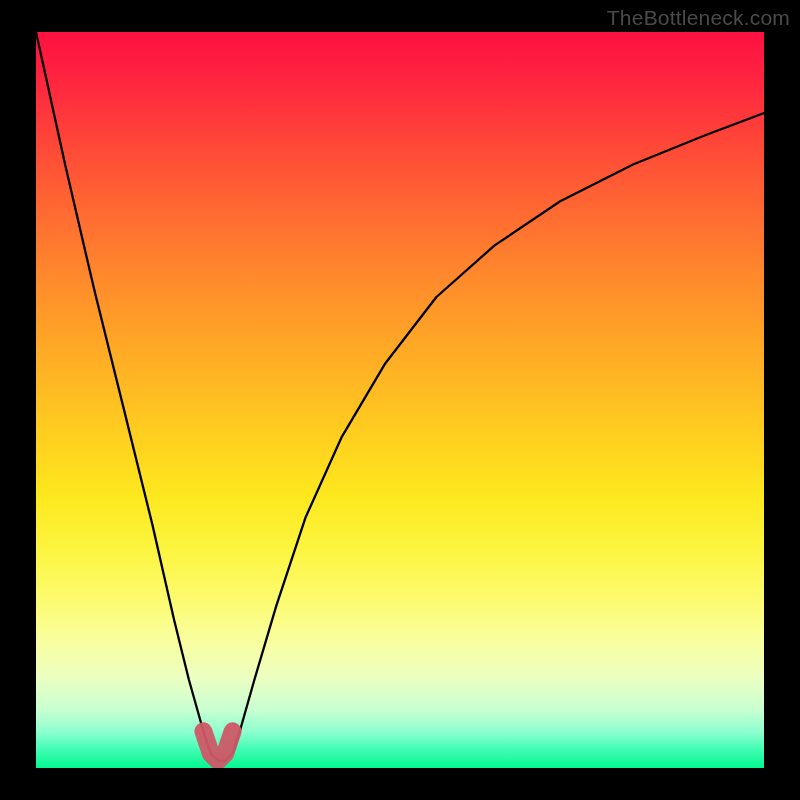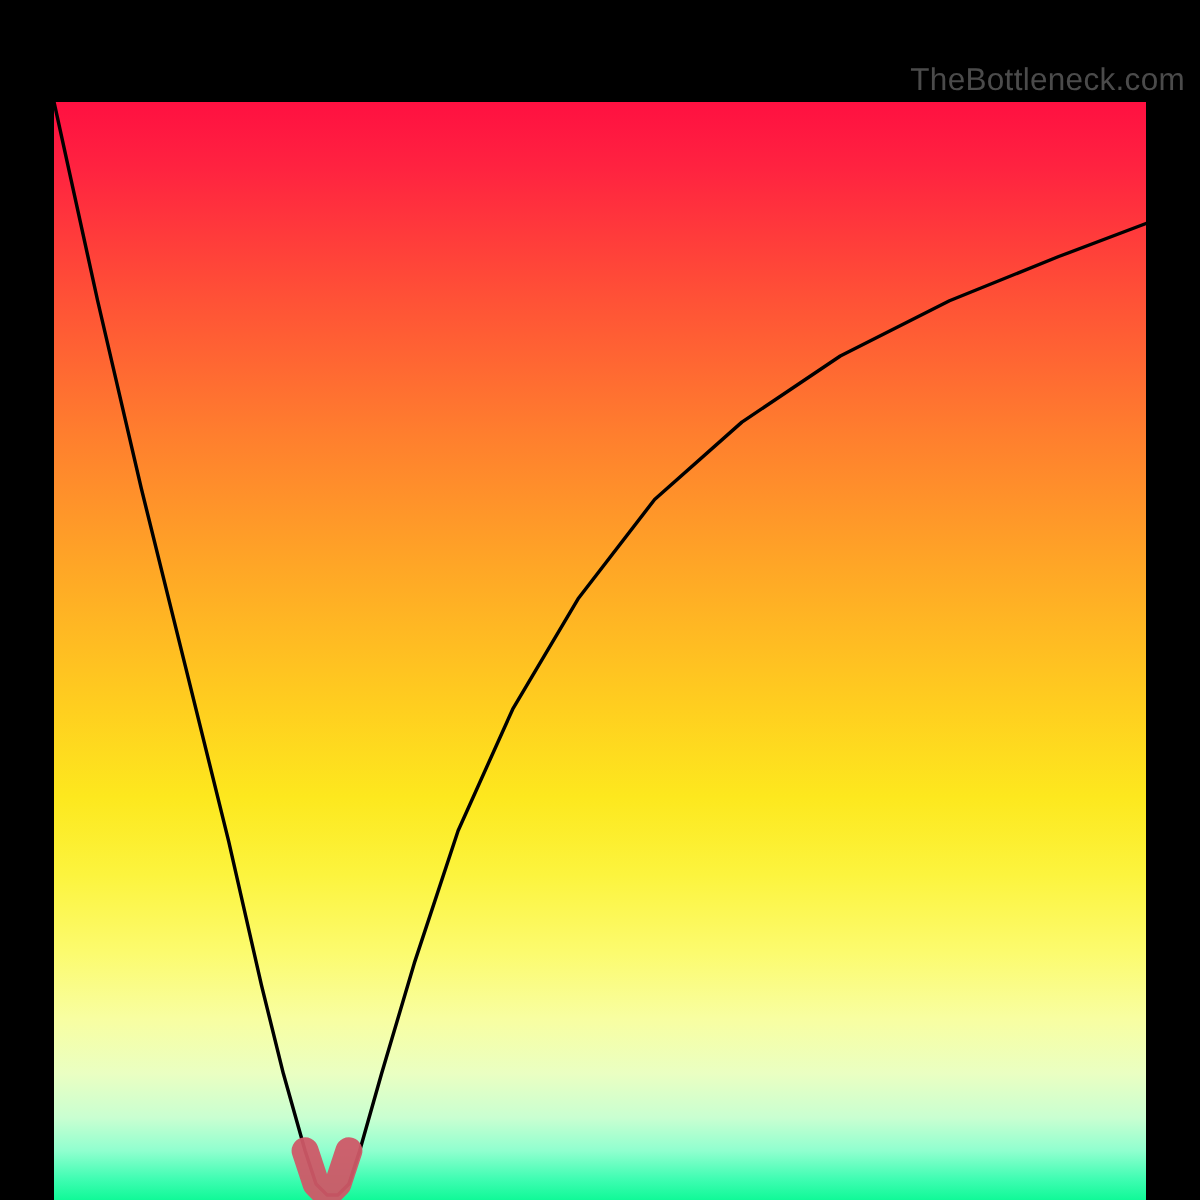--- a/index.html
+++ b/index.html
@@ -11,21 +11,20 @@
     overflow: hidden;
     font-family: Arial, Helvetica, sans-serif;
   }
   .frame {
     position: absolute;
     left: 0;
     top: 0;
     width: 800px;
     height: 584px;
     background: #000;
-    margin-top: 36px;
   }
   .plot {
     position: absolute;
     left: 36px;
     top: 32px;
     width: 728px;
     height: 736px;
   }
   .gradient {
     position: absolute;

